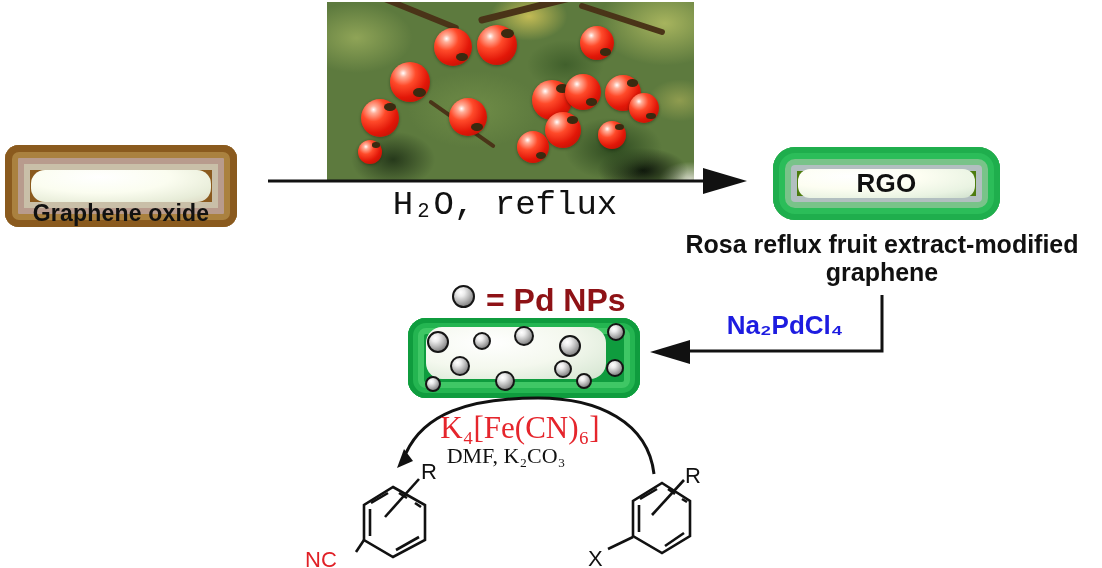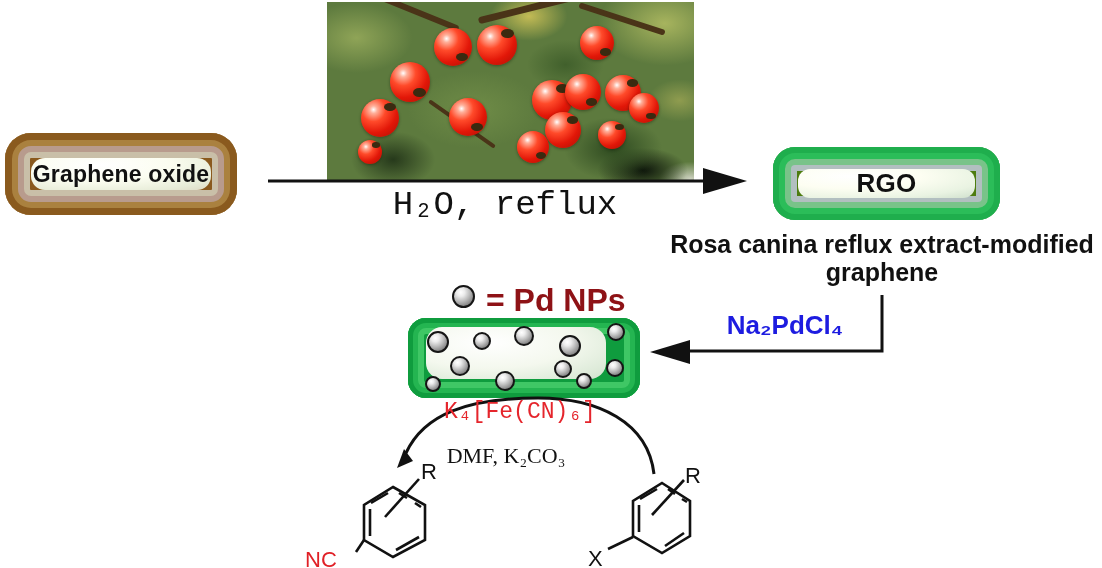--- a/index.html
+++ b/index.html
@@ -1,24 +1,24 @@
 <!DOCTYPE html>
 <html><head>
 <meta charset="utf-8">
 <style>
   html,body{margin:0;padding:0;background:#ffffff;}
   #canvas{position:relative;width:1102px;height:568px;background:#ffffff;overflow:hidden;
           font-family:"Liberation Sans",sans-serif;}
   .abs{position:absolute;}
 
   
-  .go-box{left:5px;top:133px;width:232px;height:82px;border-radius:26px;background:#8a5a1e;
+  .go-box{left:5px;top:145px;width:232px;height:82px;border-radius:14px;background:#8a5a1e;
     box-shadow:inset 0 0 0 7px #8a5a1e,inset 0 0 0 13px #aa813f,inset 0 0 0 19px #b89b8d,
                inset 0 0 0 25px #c9bfa8;
-    display:flex;align-items:center;justify-content:center;}
+    display:flex;align-items:flex-end;justify-content:center;}
   .go-box .inner-glow{position:absolute;left:26px;top:25px;right:26px;bottom:25px;border-radius:14px;
     background:radial-gradient(ellipse at 38% 22%,#ffffff 0%,#fbfdf0 45%,#e7ecd8 80%,#ddd9c4 100%);}
   .rgo-box{left:773px;top:147px;width:227px;height:73px;border-radius:22px;background:#4d7c0f;
     box-shadow:inset 0 0 0 6px #1fae4d,inset 0 0 0 12px #2bbd59,inset 0 0 0 18px #79c389,
                inset 0 0 0 24px #b2bfc0;
     display:flex;align-items:center;justify-content:center;}
   .rgo-box .inner-glow{position:absolute;left:25px;top:22px;right:25px;bottom:22px;border-radius:12px;
     background:radial-gradient(ellipse at 30% 25%,#ffffff 0%,#fdfef2 40%,#e9f3e2 75%,#cfe0cd 100%);}
   .box-label{position:relative;z-index:2;font-weight:bold;color:#111;font-size:23px;letter-spacing:.2px;}
   .rgo-box .box-label{font-size:26px;}
@@ -52,21 +52,21 @@
   .stem{position:absolute;background:#4a3418;border-radius:3px;}
 
   
   .txt{color:#111;white-space:nowrap;}
   .center{text-align:center;}
   .h2o{left:370px;top:186px;width:270px;font-size:34px;font-family:Liberation Mono, monospace;}
   .caption{left:662px;top:230px;width:440px;font-size:25px;font-weight:bold;line-height:28px;white-space:normal;}
   .legend-label{left:486px;top:282px;font-size:32px;font-weight:bold;color:#8e1216;}
   .na2pdcl4{left:690px;top:310px;width:190px;font-size:26px;font-weight:bold;color:#1d1ce0;}
   .serif{font-family:"Liberation Serif",serif;}
-  .k4fe{left:420px;top:399px;width:200px;font-size:23px;color:#e5252c;font-family:Liberation Mono, monospace;}
+  .k4fe{left:420px;top:410px;width:200px;font-size:31px;color:#e5252c;}
   .dmf{left:406px;top:443px;width:200px;font-size:22px;}
   .temp{left:404px;top:464px;width:200px;font-size:22px;}
   .rlab{font-size:22px;}
   .nclab{font-size:22px;color:#e02026;}
   svg{position:absolute;left:0;top:0;}
 </style>
 </head>
 <body>
 
 <div id="canvas">
@@ -178,21 +178,21 @@
       <line x1="668" y1="489" x2="675" y2="494"></line>
       <line x1="682" y1="499" x2="687" y2="502"></line>
       <line x1="684" y1="480" x2="652" y2="515"></line>
       <line x1="608" y1="549" x2="633" y2="537"></line>
     </g>
   </svg>
 
   <div class="abs txt center h2o">H₂O, reflux</div>
 
   <div class="abs txt center caption">
-    <div>Rosa canina reflux extract-modified</div>
+    <div>Rosa reflux fruit extract-modified</div>
     <div>graphene</div>
   </div>
 
   <div class="abs txt legend-label">= Pd NPs</div>
 
   <div class="abs txt center na2pdcl4">Na₂PdCl₄</div>
 
   <div class="abs txt center serif k4fe">K₄[Fe(CN)₆]</div>
   <div class="abs txt center serif dmf">DMF, K₂CO₃</div>
 

